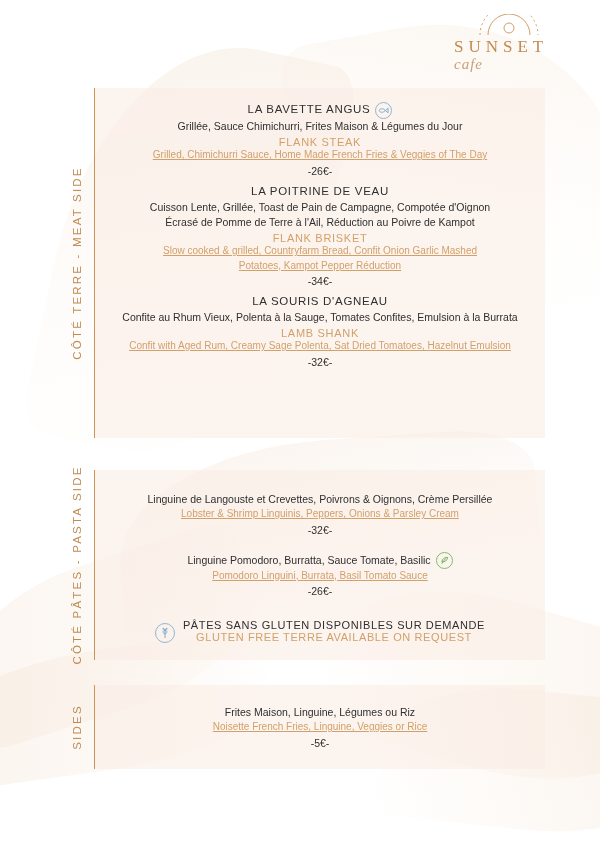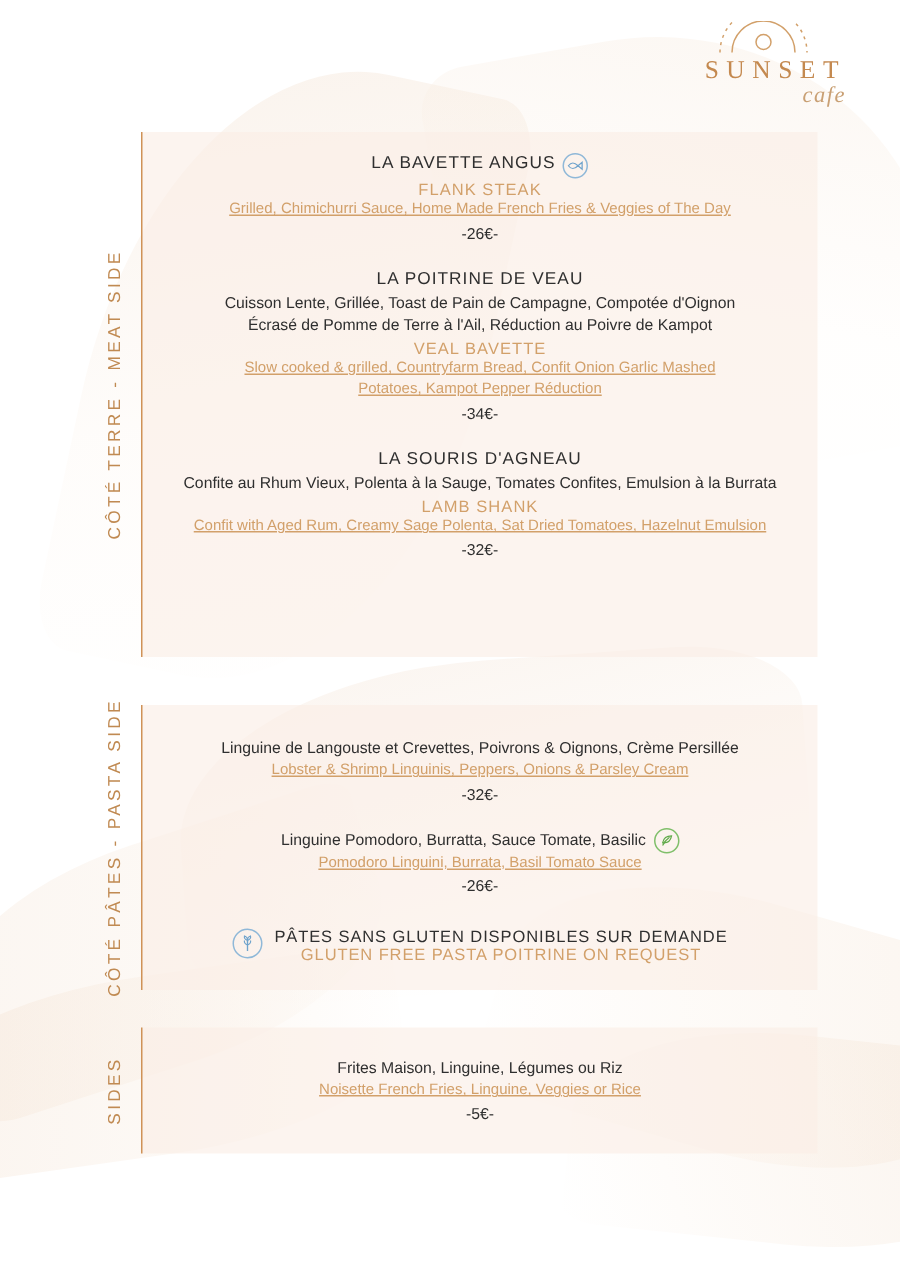--- a/index.html
+++ b/index.html
@@ -68,21 +68,21 @@
     transform: rotate(-4deg);
     opacity: .7;
   }
 
   
   .logo {
     position: absolute;
     right: 36px;
     top: 14px;
     width: 110px;
-    text-align: right;
+    text-align: left;
     color: #c98a4b;
   }
   .logo-arc {
     display: block;
     margin: 0 auto 2px;
     width: 66px;
     height: 22px;
   }
   .logo-name {
     font-size: 17px;
@@ -123,21 +123,21 @@
   .panel {
     flex: 1;
     background: rgba(250,238,229,.62);
     border-left: 1.5px solid #cf9257;
     padding: 14px 18px 16px;
     box-sizing: border-box;
     text-align: center;
   }
 
   .dish { margin: 0 0 4px; }
-  .dish + .dish { margin-top: 18px; }
+  .dish + .dish { margin-top: 8px; }
 
   .name-fr {
     font-size: 11.5px;
     color: #2f2f2f;
     letter-spacing: .7px;
     margin-bottom: 3px;
   }
   .desc-fr {
     font-size: 10.5px;
     color: #2f2f2f;
@@ -175,21 +175,21 @@
     height: 15px;
     border-radius: 50%;
     flex: 0 0 auto;
   }
   .badge-fish { border: 1px solid #8fb8d8; color: #6fa3cc; }
   .badge-veg  { border: 1px solid #7fbf6a; color: #62ab4c; }
   .badge-fish svg, .badge-veg svg { display: block; }
 
   .gluten {
     display: flex;
-    align-items: flex-start;
+    align-items: flex-end;
     justify-content: center;
     gap: 8px;
     margin-top: 22px;
   }
   .gluten-txt .g-fr {
     font-size: 11px;
     color: #2f2f2f;
     letter-spacing: .6px;
   }
   .gluten-txt .g-en {
@@ -231,30 +231,31 @@
 
     <div class="dish">
       <div class="title-row">
         <div class="name-fr">LA BAVETTE ANGUS</div>
         <span class="badge-fish">
           <svg width="11" height="11" viewBox="0 0 12 12">
               <path d="M1 6 Q4 2 8 6 Q4 10 1 6 Z M8 6 L11 3.5 L11 8.5 Z" fill="none" stroke="#6fa3cc" stroke-width=".9"></path>
             </svg>
         </span>
       </div>
+      <div class="desc-fr">Grillée, Sauce Chimichurri, Frites Maison &amp; Légumes du Jour</div>
       <div class="name-en">FLANK STEAK</div>
       <div class="desc-en">Grilled, Chimichurri Sauce, Home Made French Fries &amp; Veggies of The Day</div>
       <div class="price">-26€-</div>
     </div>
 
     <div class="dish">
       <div class="name-fr">LA POITRINE DE VEAU</div>
       <div class="desc-fr" style="white-space:pre-line;">Cuisson Lente, Grillée, Toast de Pain de Campagne, Compotée d'Oignon
 Écrasé de Pomme de Terre à l'Ail, Réduction au Poivre de Kampot</div>
-      <div class="name-en">VEAL BAVETTE</div>
+      <div class="name-en">FLANK BRISKET</div>
       <div class="desc-en" style="padding:0 30px;">Slow cooked &amp; grilled, Countryfarm Bread, Confit Onion Garlic Mashed Potatoes, Kampot Pepper Réduction</div>
       <div class="price">-34€-</div>
     </div>
 
     <div class="dish">
       <div class="name-fr">LA SOURIS D'AGNEAU</div>
       <div class="desc-fr">Confite au Rhum Vieux, Polenta à la Sauge, Tomates Confites, Emulsion à la Burrata</div>
       <div class="name-en">LAMB SHANK</div>
       <div class="desc-en">Confit with Aged Rum, Creamy Sage Polenta, Sat Dried Tomatoes, Hazelnut Emulsion</div>
       <div class="price">-32€-</div>
@@ -291,21 +292,21 @@
 
     <div class="gluten">
       <span class="badge-fish" style="width:18px;height:18px;border-color:#8fb8d8;">
         <svg width="12" height="12" viewBox="0 0 12 12">
             <path d="M6 11 L6 3" stroke="#6fa3cc" stroke-width=".9" fill="none"></path>
             <path d="M6 4 Q3.5 3 4 1 Q6 1.5 6 4 Z M6 4 Q8.5 3 8 1 Q6 1.5 6 4 Z M6 7 Q3.5 6 4 4 M6 7 Q8.5 6 8 4" stroke="#6fa3cc" stroke-width=".8" fill="none"></path>
           </svg>
       </span>
       <div class="gluten-txt">
         <div class="g-fr">PÂTES SANS GLUTEN DISPONIBLES SUR DEMANDE</div>
-        <div class="g-en">GLUTEN FREE PASTA POITRINE ON REQUEST</div>
+        <div class="g-en">GLUTEN FREE TERRE AVAILABLE ON REQUEST</div>
       </div>
     </div>
 
   </div>
 </div>
 
 <div class="section" style="left:60px; top:685px; width:485px;">
   <div class="side-label">
     <span>SIDES</span>
   </div>

